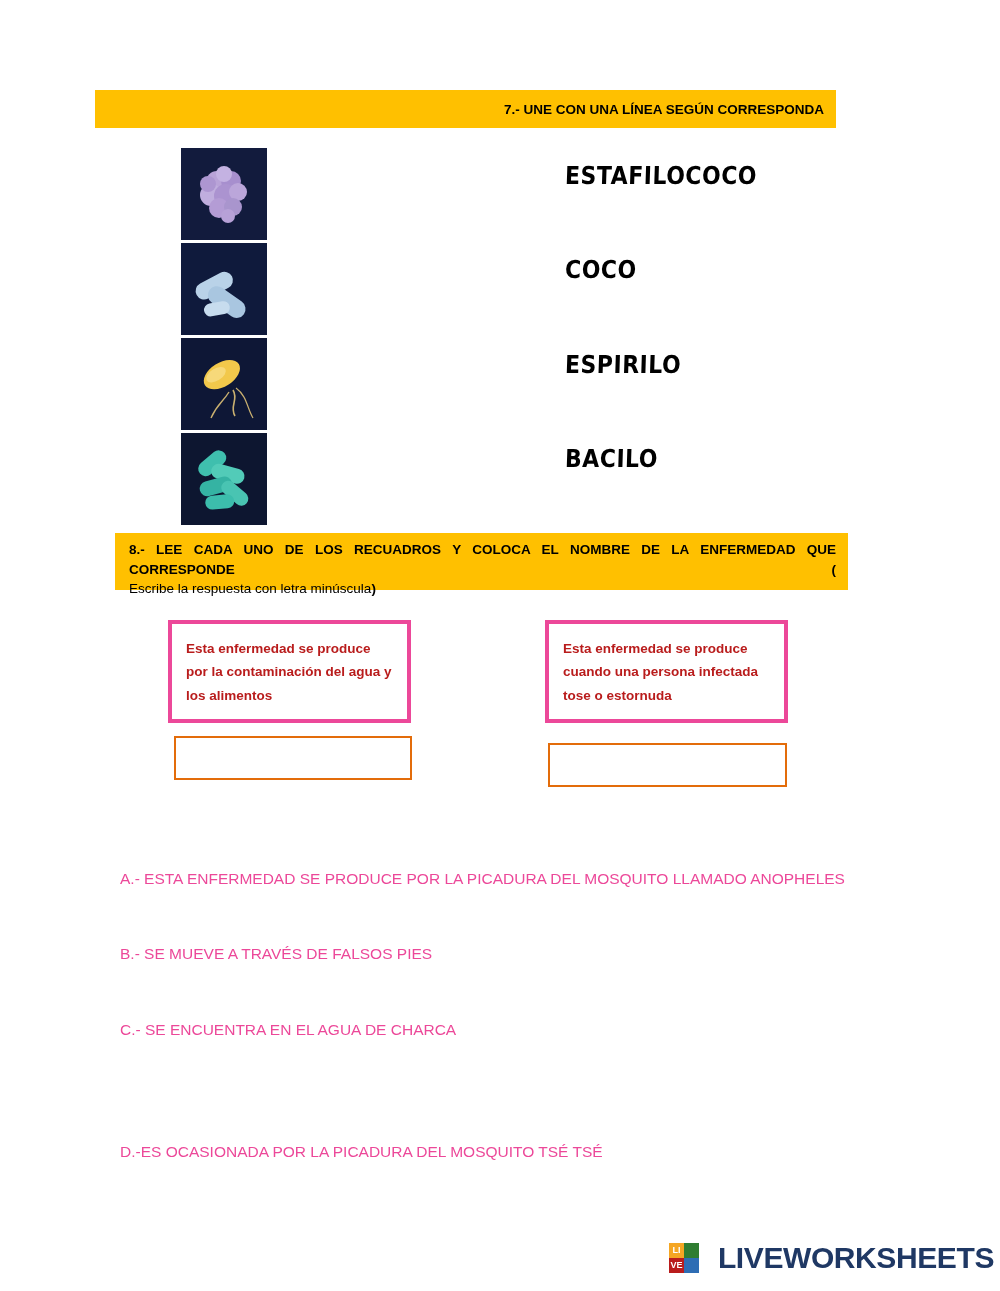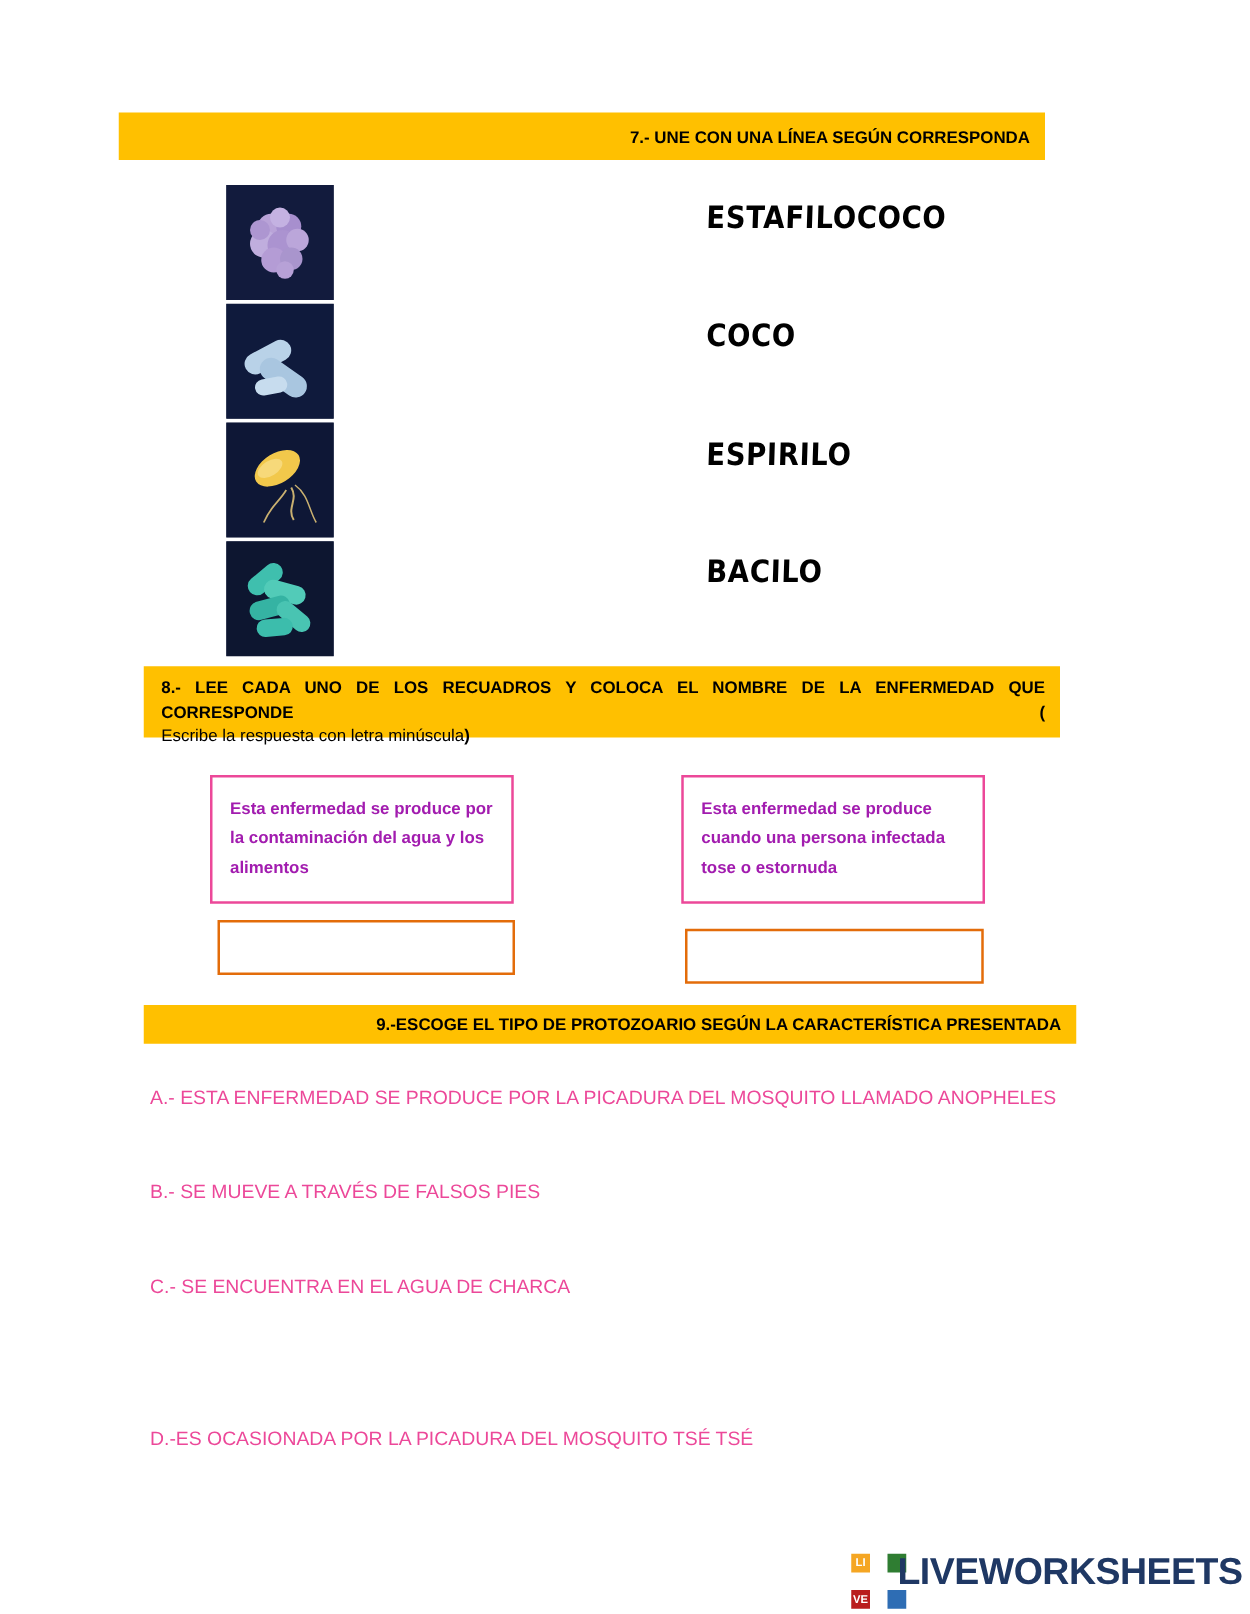--- a/index.html
+++ b/index.html
@@ -96,27 +96,27 @@
   }
   #lbl-estafilococo { top: 163px; }
   #lbl-coco         { top: 257px; }
   #lbl-espirilo     { top: 352px; }
   #lbl-bacilo       { top: 446px; }
 
   
   .stmt-box {
     position: absolute;
     box-sizing: border-box;
-    border: 2px solid #ec4899;
+    border: 4px solid #ec4899;
     background: #ffffff;
     padding: 13px 14px 10px 14px;
     font-size: 13.5px;
     font-weight: bold;
     line-height: 1.73;
-    color: #a21caf;
+    color: #b91c1c;
   }
   #stmt-left {
     left: 168px;
     top: 620px;
     width: 243px;
     height: 103px;
   }
   #stmt-right {
     left: 545px;
     top: 620px;
@@ -161,21 +161,21 @@
     right: 6px;
     bottom: 16px;
     display: flex;
     align-items: center;
     gap: 6px;
   }
   .logo-mark {
     display: grid;
     grid-template-columns: 15px 15px;
     grid-template-rows: 15px 15px;
-    gap: 14px;
+    gap: 0;
     width: 31px;
     height: 31px;
   }
   .logo-mark span {
     display: flex;
     align-items: center;
     justify-content: center;
     font-size: 9px;
     font-weight: bold;
     color: #ffffff;
@@ -184,20 +184,21 @@
   .lm-li { background: #F5A623; }
   .lm-ve { background: #b91c1c; }
   .lm-b1 { background: #2F7D32; }
   .lm-b2 { background: #2E6DB4; }
   .logo-text {
     font-family: "Liberation Sans", sans-serif;
     font-weight: bold;
     font-size: 30px;
     letter-spacing: -0.4px;
     color: #1F3864;
+    margin-left: 12px;
   }
 </style>
 </head>
 <body>
 
 <div class="page">
 
   <div class="section-bar" id="bar7">
     <span>7.- UNE CON UNA LÍNEA SEGÚN CORRESPONDA</span>
   </div>
@@ -283,23 +284,20 @@
   <div class="stmt-box" id="stmt-left">
     <span>Esta enfermedad se produce por la contaminación del agua y los alimentos</span>
   </div>
   <div class="stmt-box" id="stmt-right">
     <span>Esta enfermedad se produce cuando una persona infectada tose o estornuda</span>
   </div>
 
   <div class="answer-box" id="ans-left"></div>
   <div class="answer-box" id="ans-right"></div>
 
-  <div class="section-bar" id="bar9">
-    <span>9.-ESCOGE EL TIPO DE PROTOZOARIO SEGÚN LA CARACTERÍSTICA PRESENTADA</span>
-  </div>
 
   <div class="q9-line" id="q9a">A.- ESTA ENFERMEDAD SE PRODUCE POR LA PICADURA DEL MOSQUITO LLAMADO ANOPHELES</div>
   <div class="q9-line" id="q9c">C.- SE ENCUENTRA EN EL AGUA DE CHARCA</div>
   <div class="q9-line" id="q9b">B.- SE MUEVE A TRAVÉS DE FALSOS PIES</div>
   <div class="q9-line" id="q9d">D.-ES OCASIONADA POR LA PICADURA DEL MOSQUITO TSÉ TSÉ</div>
 
   <div class="footer-logo">
     <div class="logo-mark">
       <span class="lm-li">LI</span>
       <span class="lm-b1"></span>

